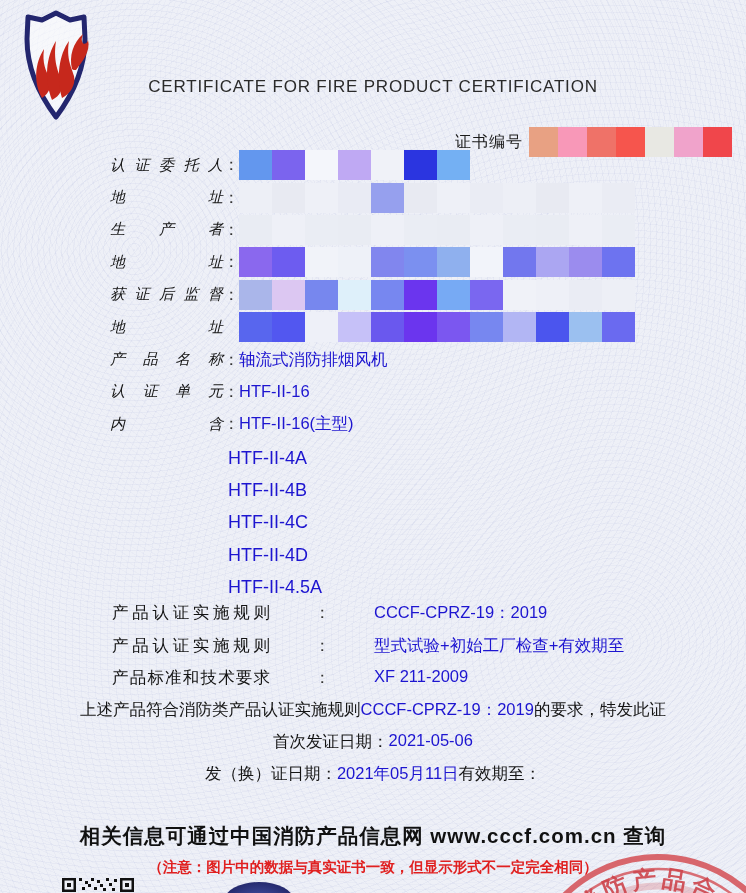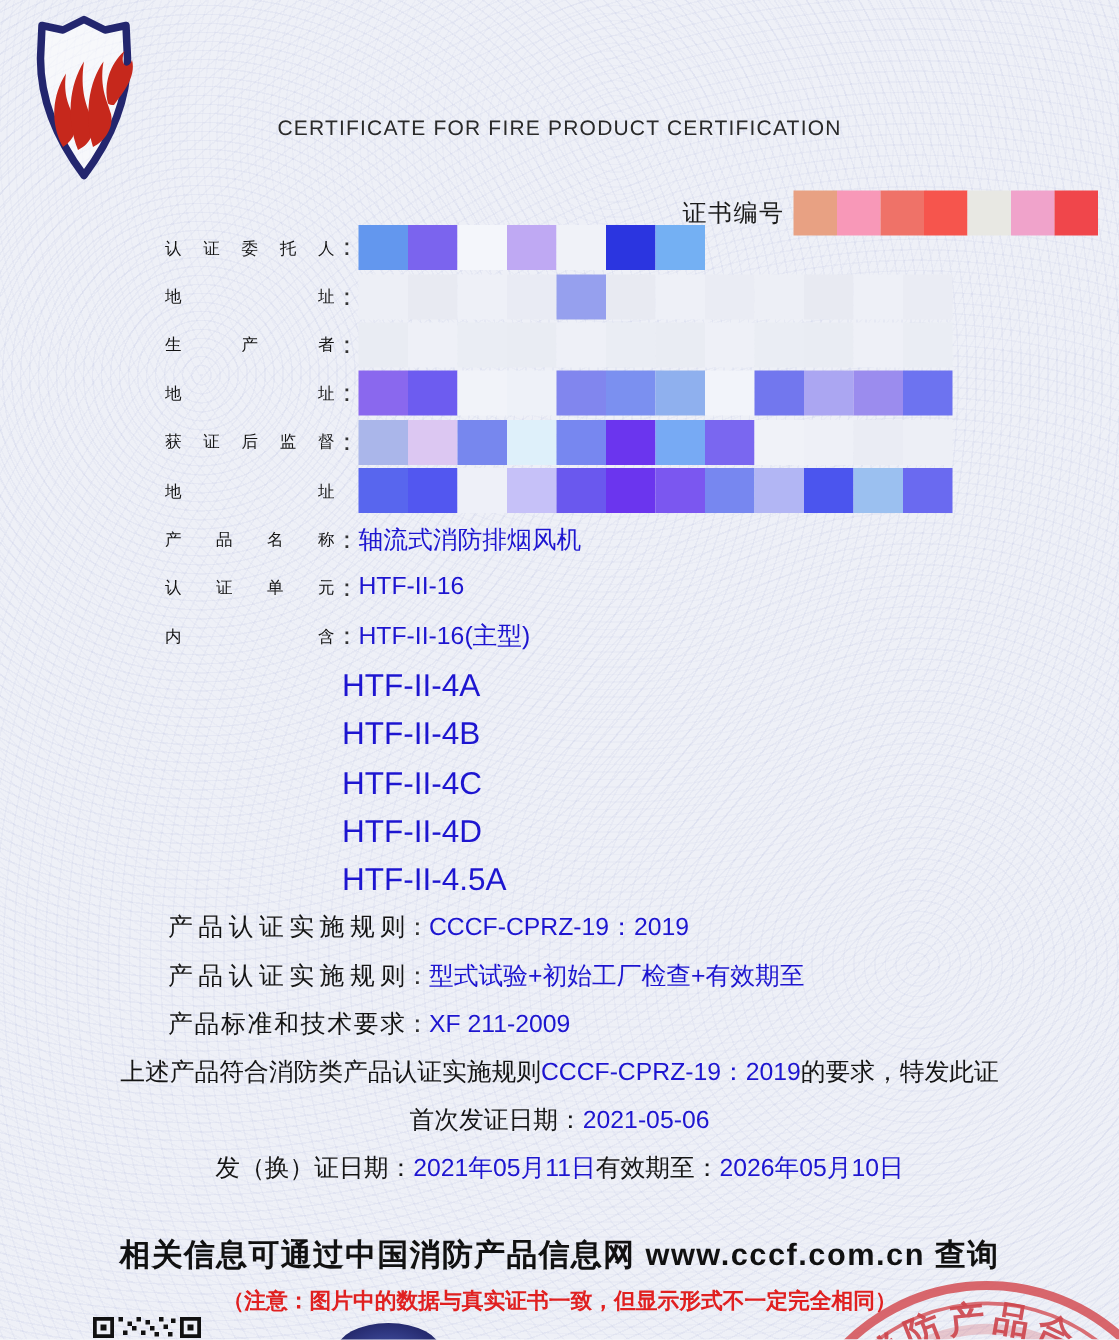--- a/index.html
+++ b/index.html
@@ -13,45 +13,45 @@
       repeating-radial-gradient(circle at 55% 10%, rgba(140,150,205,0.05) 0 1px, transparent 1px 5px);
     color:#151515;
   }
   .logo{position:absolute;left:6px;top:4px;width:100px;height:122px;}
   .title{
     position:absolute;left:0;top:30px;width:100%;text-align:center;
     font-size:28px;font-weight:700;letter-spacing:9px;color:#1c1c1c;
   }
   .subtitle{
     position:absolute;left:0;top:77px;width:100%;text-align:center;
-    font-size:14px;font-weight:500;letter-spacing:0.8px;color:#2a2a2a;
+    font-size:17px;font-weight:500;letter-spacing:0.8px;color:#2a2a2a;
   }
   .certno-row{position:absolute;left:455px;top:127px;display:flex;align-items:center;height:30px;}
   .certno-label{font-size:16px;color:#1a1a1a;margin-right:6px;letter-spacing:1px;}
   .blocks{display:inline-flex;}
   .rcell{width:33px;height:30px;flex:0 0 33px;}
   .cert-cell{width:29px;flex:0 0 29px;}
   .fields{position:absolute;left:110px;top:149px;width:630px;}
   .frow{display:flex;align-items:center;height:32.4px;}
   .flabel{
-    display:inline-block;width:113px;font-size:11px;color:#141414;
-    text-align:justify;text-align-last:justify;
+    display:inline-block;width:113px;font-size:15px;color:#141414;
+    text-align:justify;text-align-last:justify;font-style:italic;
   }
   .fcolon{display:inline-block;width:16px;font-size:16.5px;color:#333;text-align:center;}
   .fvalue{font-size:16.5px;color:#1d15d0;}
   .models{position:absolute;left:228px;top:442px;}
-  .model-line{height:32.3px;display:flex;align-items:center;font-size:21px;color:#1d15d0;}
+  .model-line{height:32.3px;display:flex;align-items:center;font-size:18px;color:#1d15d0;}
   .regs{position:absolute;left:112px;top:602px;}
-  .rrow{display:flex;align-items:center;height:32.5px;}
+  .rrow{display:flex;height:32.5px;gap:44px;}
   .rlabel{
     display:inline-block;width:158px;font-size:16.5px;color:#141414;
     text-align:justify;text-align-last:justify;
   }
   .statements{position:absolute;left:0;top:699px;width:100%;}
-  .stline{height:32px;display:flex;align-items:center;justify-content:center;font-size:16.5px;}
+  .stline{height:32px;display:flex;justify-content:center;font-size:16.5px;}
   .seg-black{color:#151515;}
   .seg-blue{color:#1d15d0;}
   .footer-line{position:absolute;left:0;width:100%;text-align:center;
     font-size:20.5px;font-weight:600;letter-spacing:1px;color:#111;}
   .footer-line.l1{top:790px;}
   .footer-line.l2{top:822px;}
   .note{position:absolute;left:0;top:858px;width:100%;text-align:center;
     font-size:14.5px;font-weight:700;color:#e02020;}
   .qr{position:absolute;left:62px;top:878px;width:72px;height:15px;}
   .shield-arc{
@@ -242,21 +242,20 @@
         <span class="seg-black"> 的要求，特发此证</span>
       </div>
       <div class="stline">
         <span class="seg-black">首次发证日期：</span>
         <span class="seg-blue">2021-05-06</span>
       </div>
       <div class="stline">
         <span class="seg-black">发（换）证日期：</span>
         <span class="seg-blue">2021年05月11日</span>
         <span class="seg-black"> 有效期至：</span>
-        <span class="seg-blue">2026年05月10日</span>
       </div>
     </div>
 
   <div class="footer-line l2">相关信息可通过中国消防产品信息网 www.cccf.com.cn 查询</div>
   <div class="note">（注意：图片中的数据与真实证书一致，但显示形式不一定完全相同）</div>
 
   <svg class="qr" viewBox="0 0 72 15">
     <g fill="#111">
       <rect x="0" y="0" width="14" height="14"></rect>
       <rect x="2.5" y="2.5" width="9" height="9" fill="#eef0f7"></rect>

